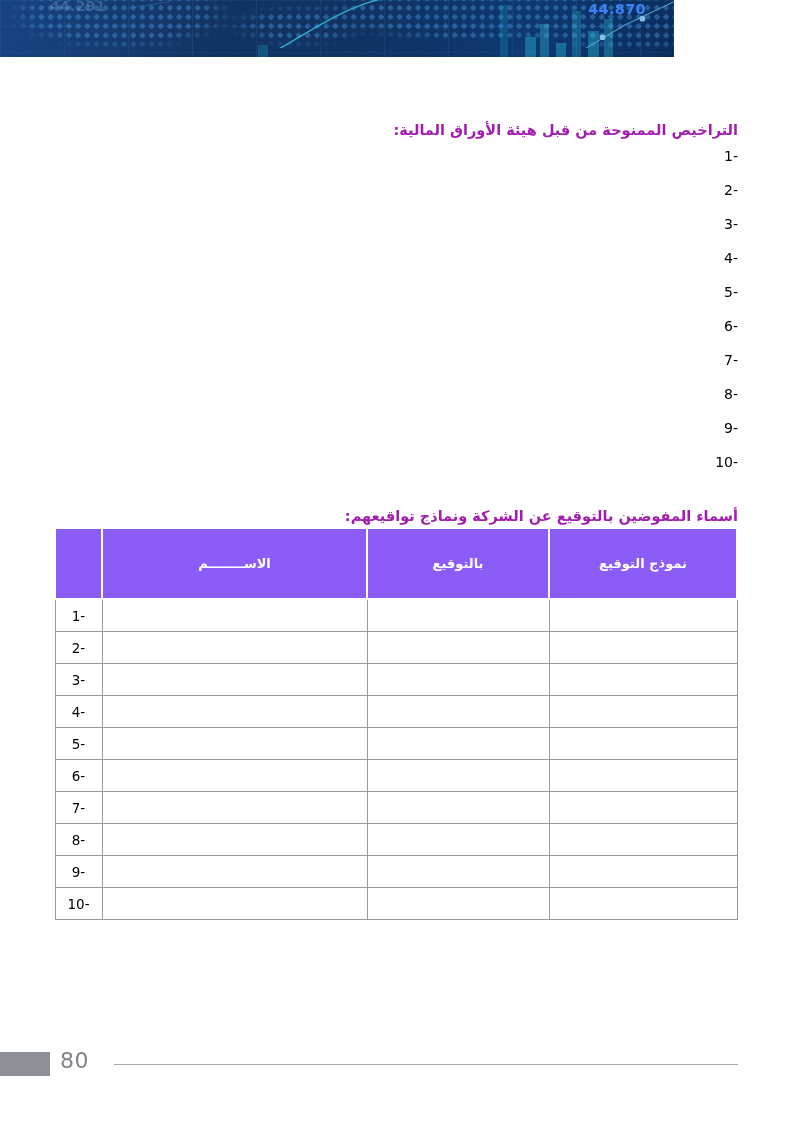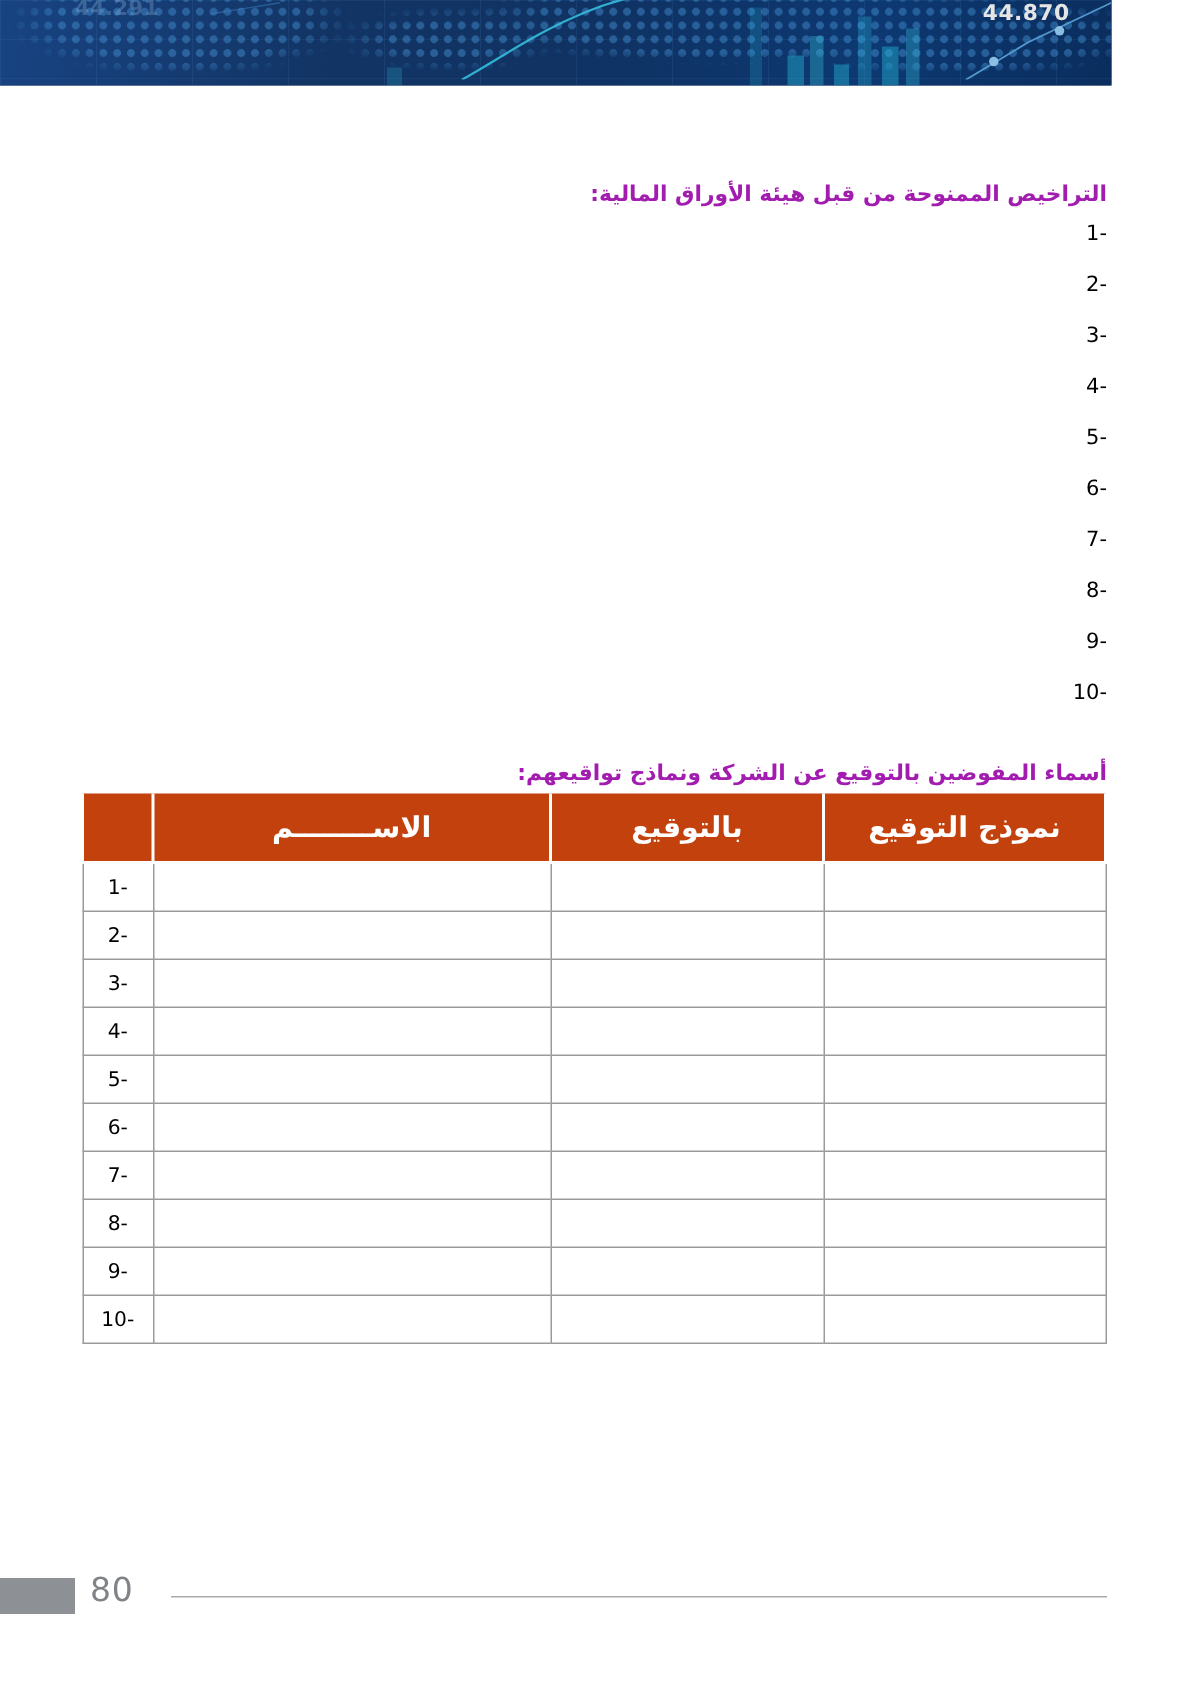--- a/index.html
+++ b/index.html
@@ -15,21 +15,21 @@
     overflow: hidden;
     font-family: "DejaVu Sans", "Liberation Sans", sans-serif;
     color: #000000;
   }
 
   
   .header-banner {
     position: absolute;
     top: 0;
     left: 0;
-    width: 741px;
+    width: 674px;
     height: 57px;
     overflow: hidden;
     background: #12305f;
   }
   .banner-solid {
     position: absolute;
     inset: 0;
     background-color: #123565;
     background-image:
       linear-gradient(100deg, rgba(25,70,135,.85) 0%, rgba(18,52,100,.6) 30%, rgba(12,48,98,.5) 55%, rgba(10,58,120,.65) 78%, rgba(9,44,92,.85) 100%);
@@ -90,21 +90,21 @@
   .banner-num.left {
     left: 50px;
     top: -2px;
     font-size: 14px;
     color: rgba(150,190,225,.30);
   }
   .banner-num.right {
     right: 28px;
     top: 1px;
     font-size: 14.5px;
-    color: #e5e5e5;
+    color: #3b82f6;
   }
 
   
   .content {
     position: absolute;
     top: 57px;
     left: 0;
     width: 794px;
   }
 
@@ -154,30 +154,30 @@
     width: 682px;
     table-layout: fixed;
     direction: rtl;
   }
   table.signatory-table col.c-idx  { width: 47px; }
   table.signatory-table col.c-name { width: 265px; }
   table.signatory-table col.c-job  { width: 182px; }
   table.signatory-table col.c-sig  { width: 188px; }
 
   table.signatory-table thead th {
-    background: #c2410c;
+    background: #8b5cf6;
     color: #ffffff;
-    font-size: 19px;
+    font-size: 13px;
     font-weight: bold;
     height: 37px;
     text-align: center;
     vertical-align: middle;
     border: 2px solid #ffffff;
     border-top: none;
-    padding: 4px 4px;
+    padding: 16px 4px;
   }
   table.signatory-table thead th.th-idx {
     border-left: 2px solid #ffffff;
     border-right: none;
   }
   table.signatory-table thead th.th-sig {
     border-left: none;
     margin-top: 48px;
   }
   table.signatory-table tbody td {

